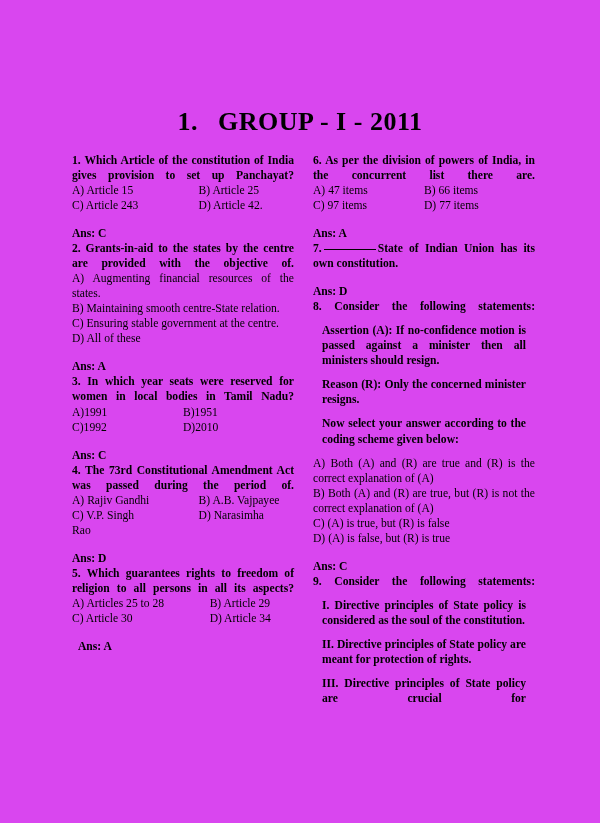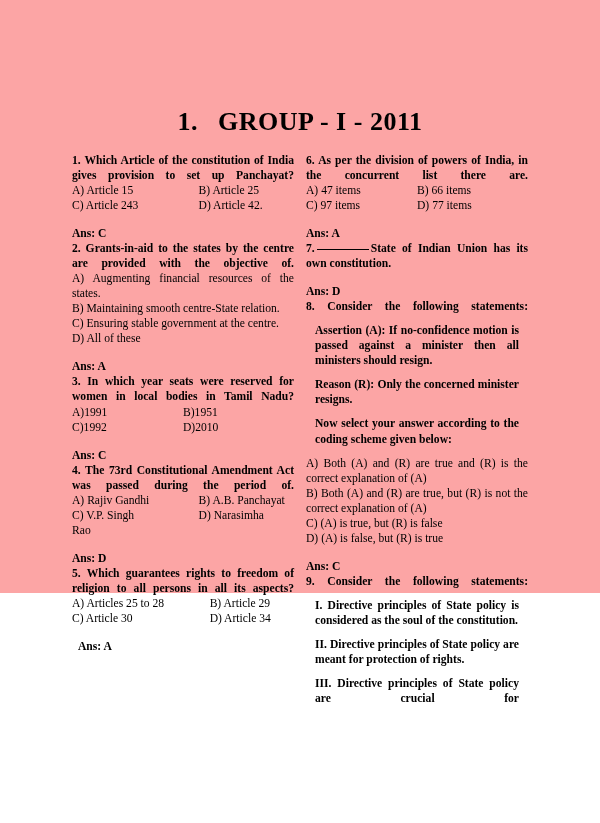--- a/index.html
+++ b/index.html
@@ -10,25 +10,25 @@
   body {
     width: 600px;
     height: 823px;
     font-family: "Liberation Serif", "DejaVu Serif", serif;
     color: #000000;
     overflow: hidden;
     position: relative;
   }
   .page {
     width: 600px;
-    height: 593px;
+    height: 823px;
     box-sizing: border-box;
     padding: 0;
     position: relative;
-    background: #fca5a5;
+    background: #d946ef;
   }
   .doc-title {
     text-align: center;
     font-weight: bold;
     font-size: 26px;
     letter-spacing: 0.5px;
     margin: 0;
     padding: 108px 0 0 0;
     line-height: 1.1;
     font-family: "Liberation Serif", "DejaVu Serif", serif;
@@ -44,21 +44,21 @@
     box-sizing: border-box;
   }
   .col {
     box-sizing: border-box;
     font-size: 11.6px;
     line-height: 1.30;
   }
   .col-left {
     width: 222px;
     margin-left: 72px;
-    margin-right: 12px;
+    margin-right: 19px;
   }
   .col-right {
     width: 222px;
   }
   .q-block {
     margin: 0;
   }
   .q-stem {
     font-weight: bold;
     text-align: justify;
@@ -171,21 +171,21 @@
           <div class="opt half">C)1992</div>
           <div class="opt half">D)2010</div>
         </div>
         <p class="ans">Ans: C</p>
       </div>
 
       <div class="q-block">
         <p class="q-stem spread" style="text-align-last: justify;">4. The 73rd Constitutional Amendment Act was passed during the period of.</p>
         <div class="opts-grid">
           <div class="opt half-wide-a">A) Rajiv Gandhi</div>
-          <div class="opt half-wide-b">B) A.B. Panchayat</div>
+          <div class="opt half-wide-b">B) A.B. Vajpayee</div>
           <div class="opt half-wide-a">C) V.P. Singh</div>
           <div class="opt half-wide-b">D)   Narasimha</div>
           <div class="opt opt-trail">Rao</div>
         </div>
         <p class="ans">Ans: D</p>
       </div>
 
       <div class="q-block">
         <p class="q-stem spread" style="text-align-last: justify;">5. Which guarantees rights to freedom of religion to all persons in all its aspects?</p>
         <div class="opts-grid">

